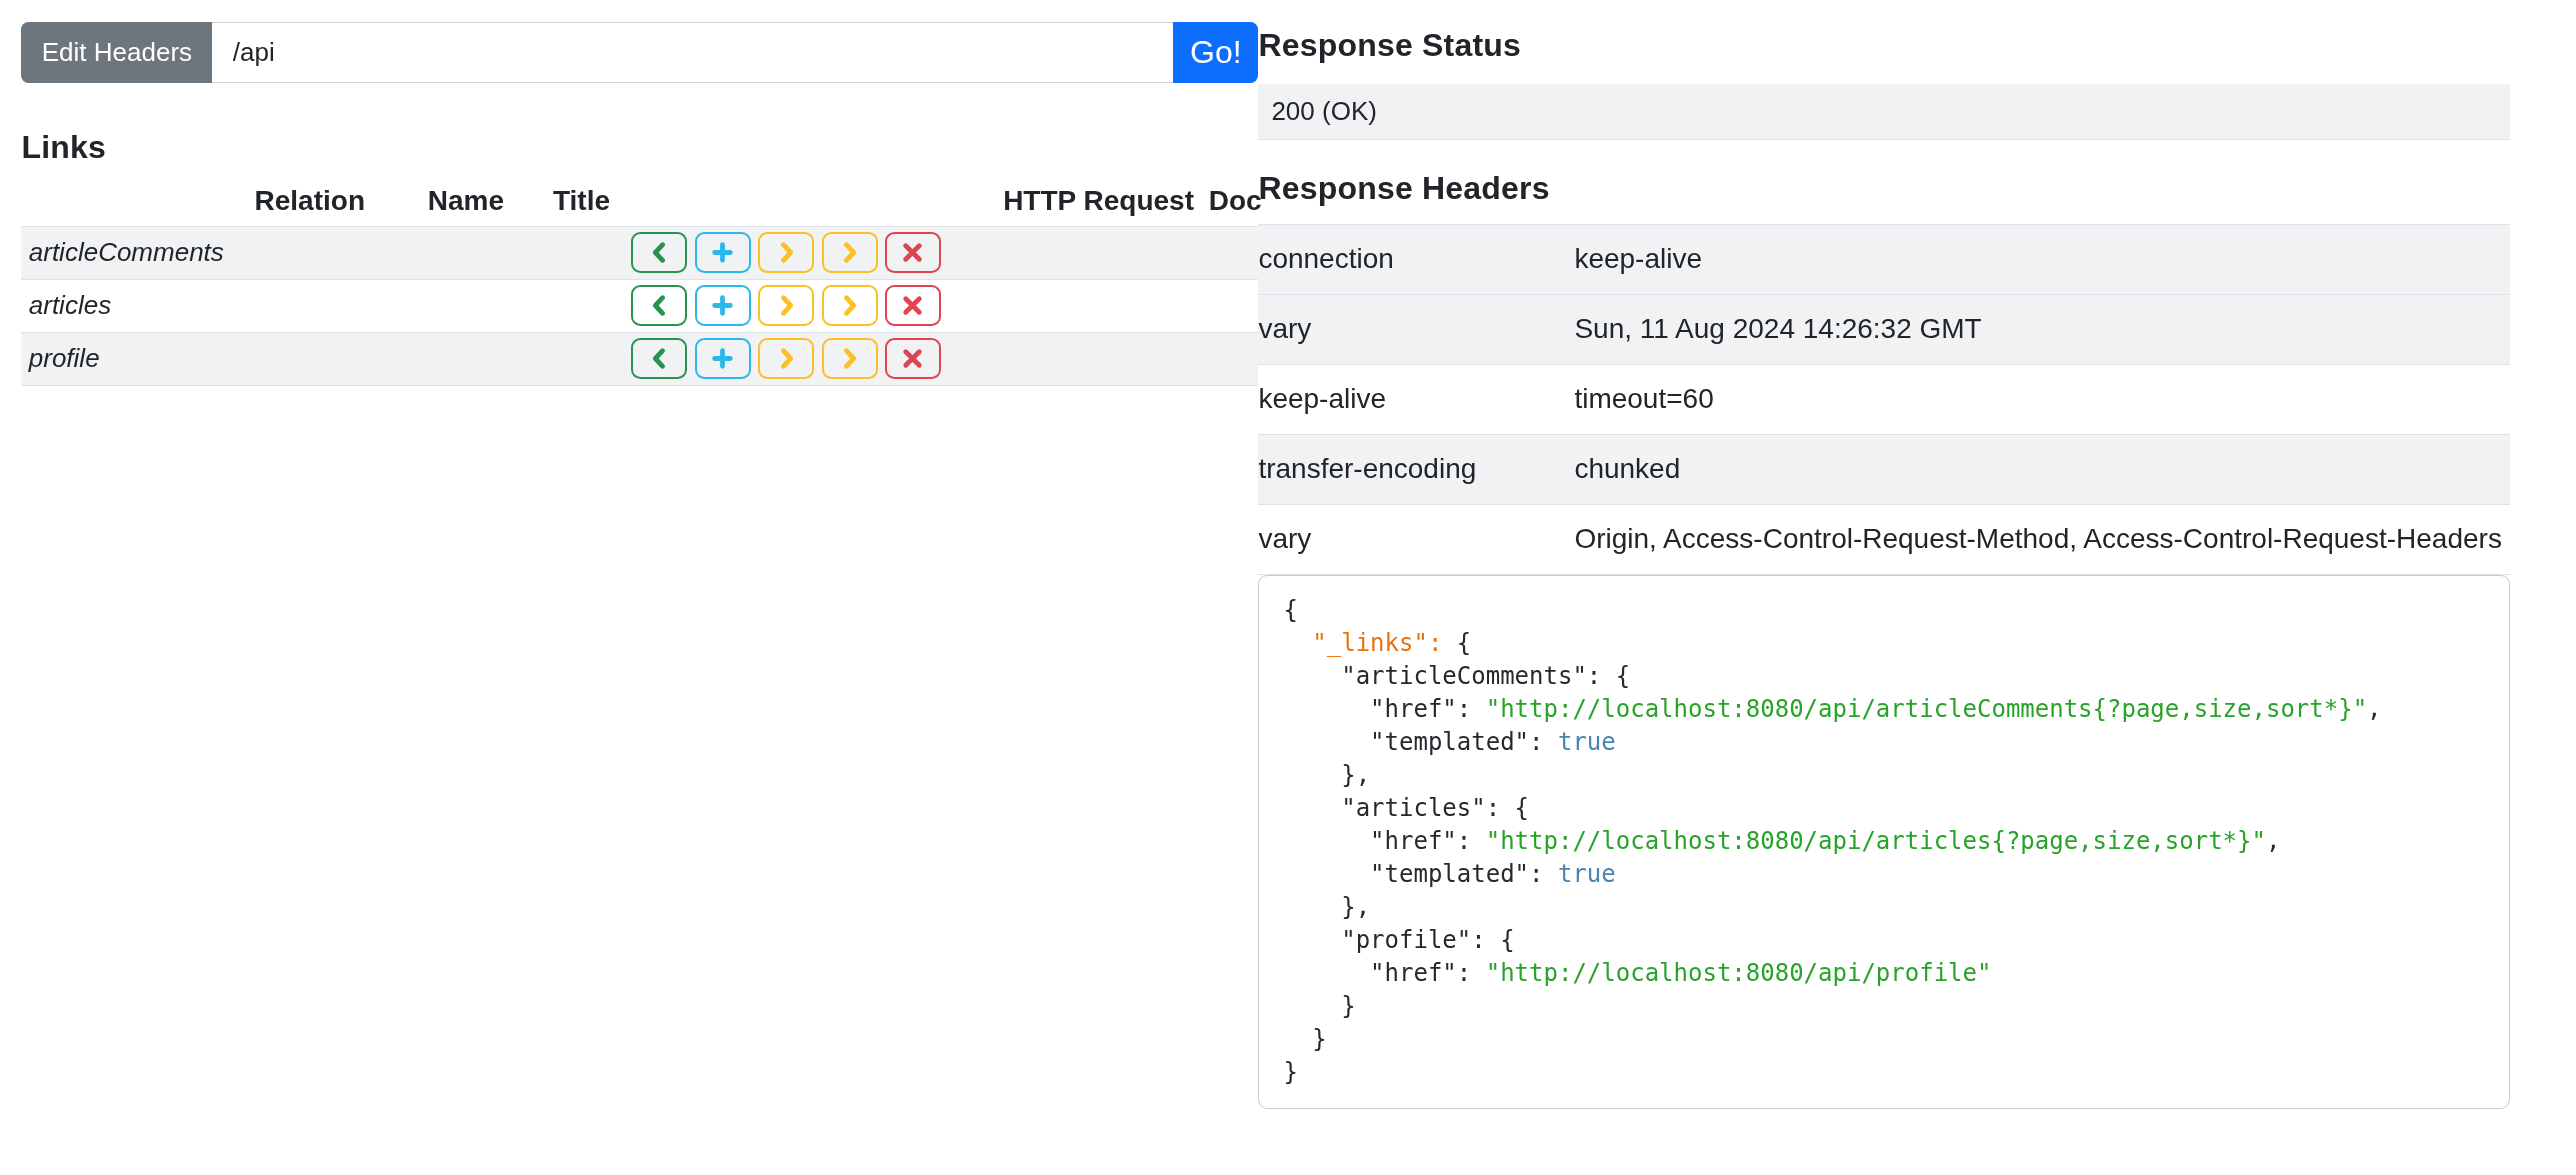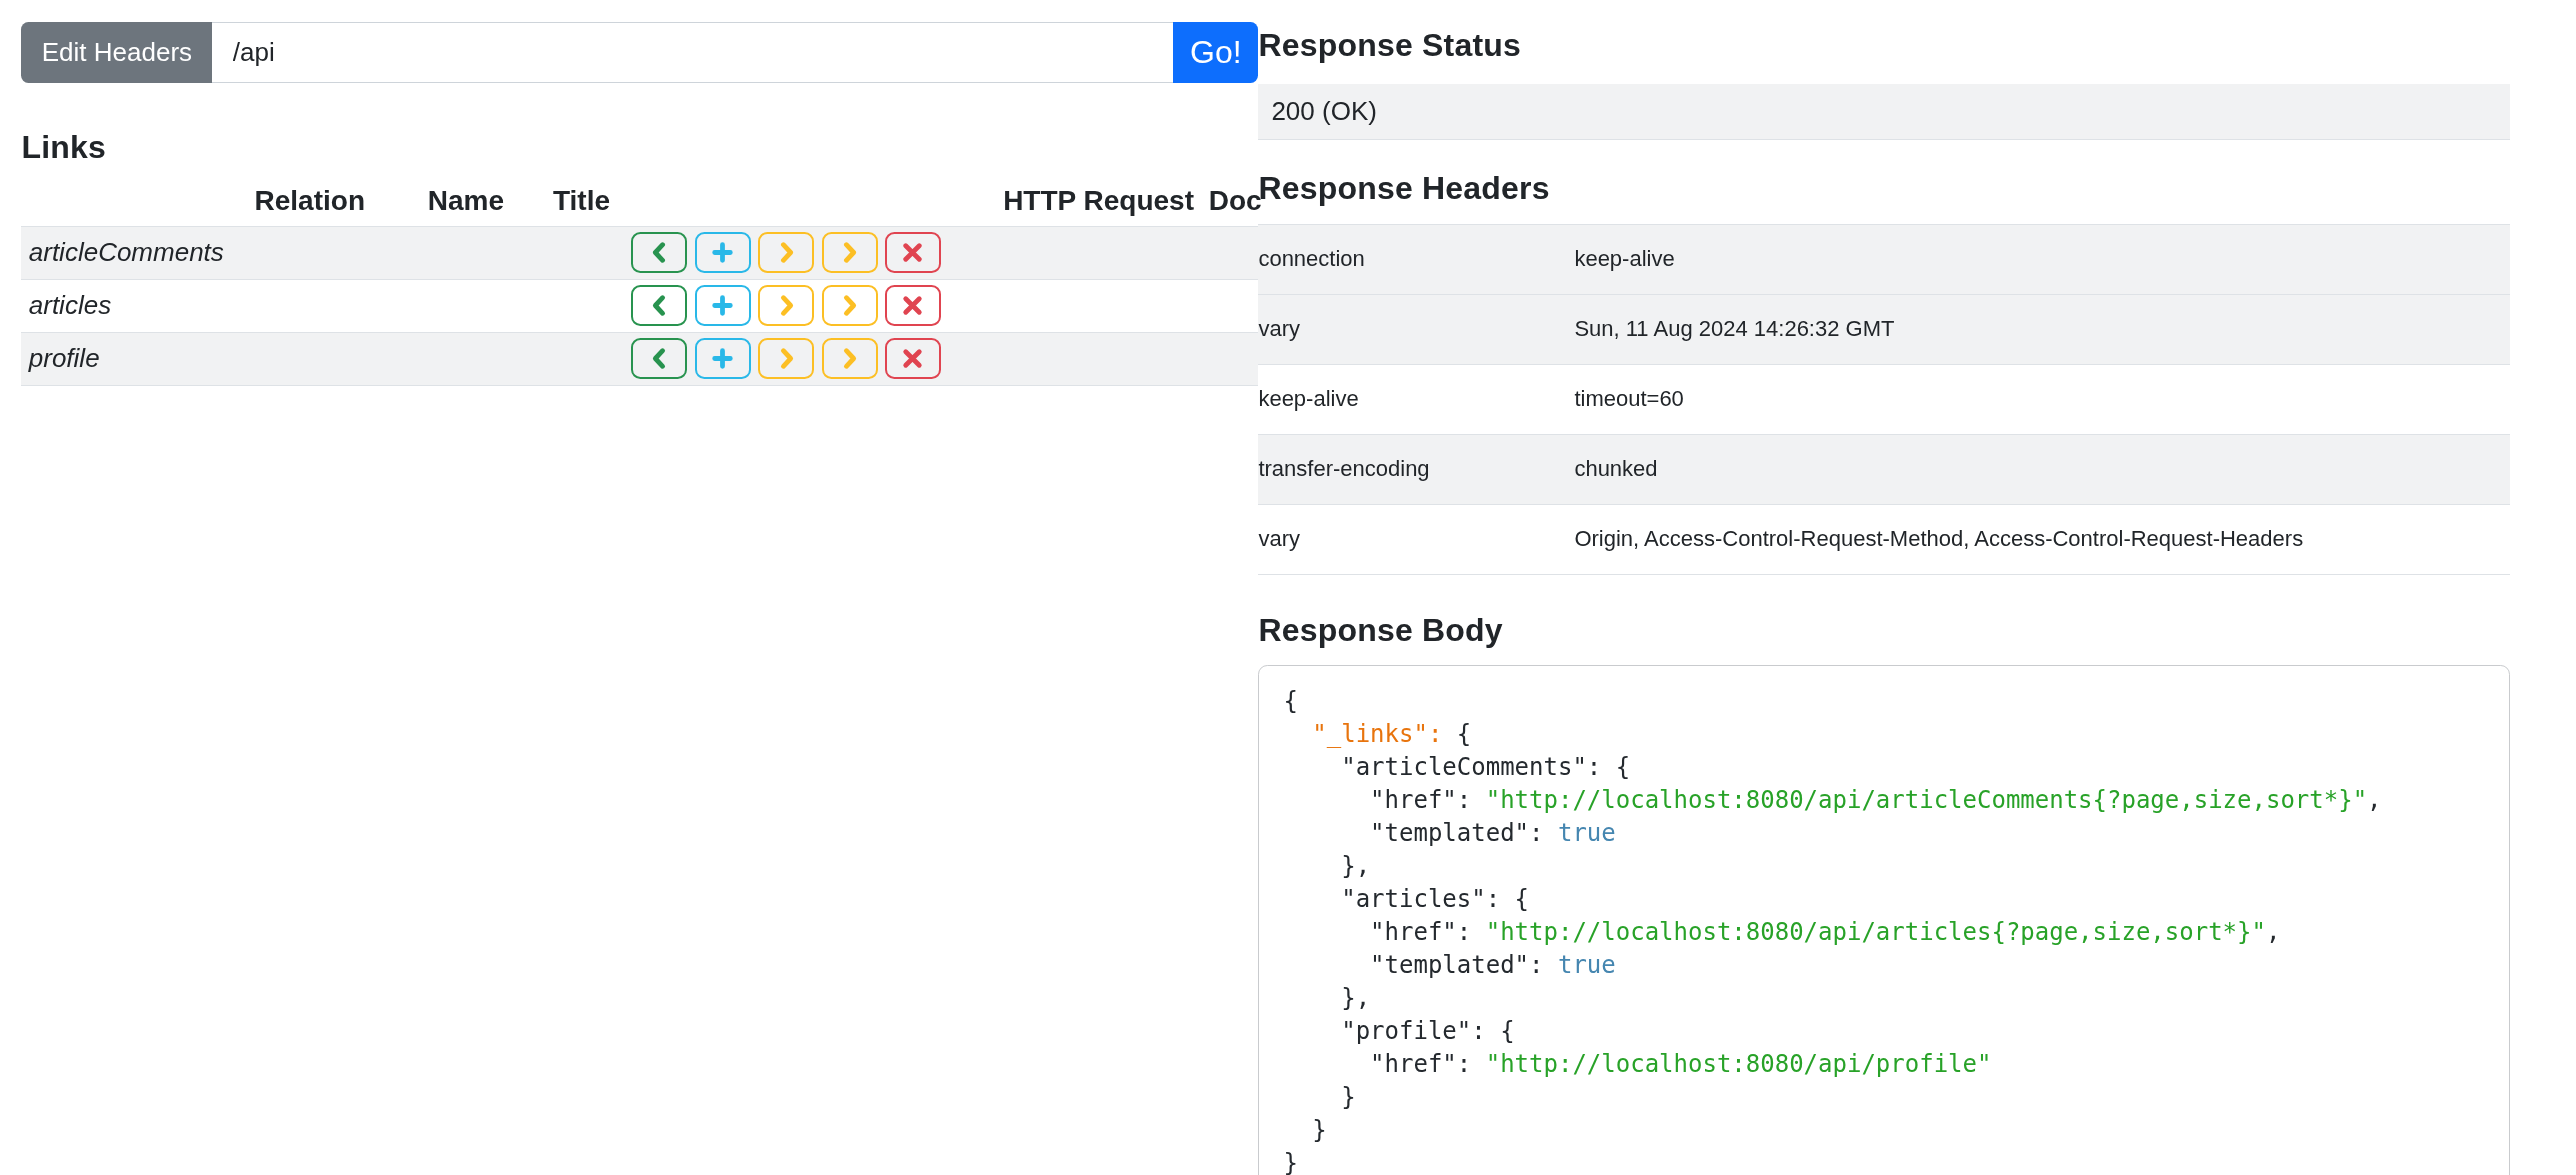--- a/index.html
+++ b/index.html
@@ -85,21 +85,21 @@
     border-bottom: 1.9px solid var(--border, #dee2e6);
     height: 56px; line-height: 54px;
     padding: 0 13px;
     font-size: 26px;
   }
 
   .headers-table { width: 1252px; table-layout: fixed; }
   .headers-table td {
     padding: 0 0; height: 70px; vertical-align: middle;
     border-bottom: 1.9px solid var(--border, #dee2e6);
-    font-size: 22px;
+    font-size: 28px;
     overflow: hidden; white-space: nowrap;
   }
   .headers-table tr:first-child td { border-top: 1.9px solid var(--border, #dee2e6); }
   .headers-table tr.striped td { background: var(--stripe, #f1f2f3); }
 
   .code-box {
     margin-top: 0;
     width: 1252px;
     border: 1.9px solid var(--code-border, #c9cbce);
     border-radius: 9.3px;
@@ -263,18 +263,17 @@
             <td>transfer-encoding</td>
             <td>chunked</td>
           </tr>
           <tr>
             <td>vary</td>
             <td>Origin, Access-Control-Request-Method, Access-Control-Request-Headers</td>
           </tr>
         </tbody>
     </table>
 
-    <h2 class="section-title title-body">Response Body</h2>
     <pre class="code-box"><div class="code-line"><span class="tok-plain">{</span></div><div class="code-line"><span class="tok-plain">  </span><span class="tok-special">"_links":</span><span class="tok-plain"> {</span></div><div class="code-line"><span class="tok-plain">    </span><span class="tok-key">"articleComments"</span><span class="tok-plain">: {</span></div><div class="code-line"><span class="tok-plain">      </span><span class="tok-key">"href"</span><span class="tok-plain">: </span><span class="tok-str">"http://localhost:8080/api/articleComments{?page,size,sort*}"</span><span class="tok-plain">,</span></div><div class="code-line"><span class="tok-plain">      </span><span class="tok-key">"templated"</span><span class="tok-plain">: </span><span class="tok-bool">true</span></div><div class="code-line"><span class="tok-plain">    },</span></div><div class="code-line"><span class="tok-plain">    </span><span class="tok-key">"articles"</span><span class="tok-plain">: {</span></div><div class="code-line"><span class="tok-plain">      </span><span class="tok-key">"href"</span><span class="tok-plain">: </span><span class="tok-str">"http://localhost:8080/api/articles{?page,size,sort*}"</span><span class="tok-plain">,</span></div><div class="code-line"><span class="tok-plain">      </span><span class="tok-key">"templated"</span><span class="tok-plain">: </span><span class="tok-bool">true</span></div><div class="code-line"><span class="tok-plain">    },</span></div><div class="code-line"><span class="tok-plain">    </span><span class="tok-key">"profile"</span><span class="tok-plain">: {</span></div><div class="code-line"><span class="tok-plain">      </span><span class="tok-key">"href"</span><span class="tok-plain">: </span><span class="tok-str">"http://localhost:8080/api/profile"</span></div><div class="code-line"><span class="tok-plain">    }</span></div><div class="code-line"><span class="tok-plain">  }</span></div><div class="code-line"><span class="tok-plain">}</span></div></pre>
 
   </div>
 </div>
 
 
 </body></html>

